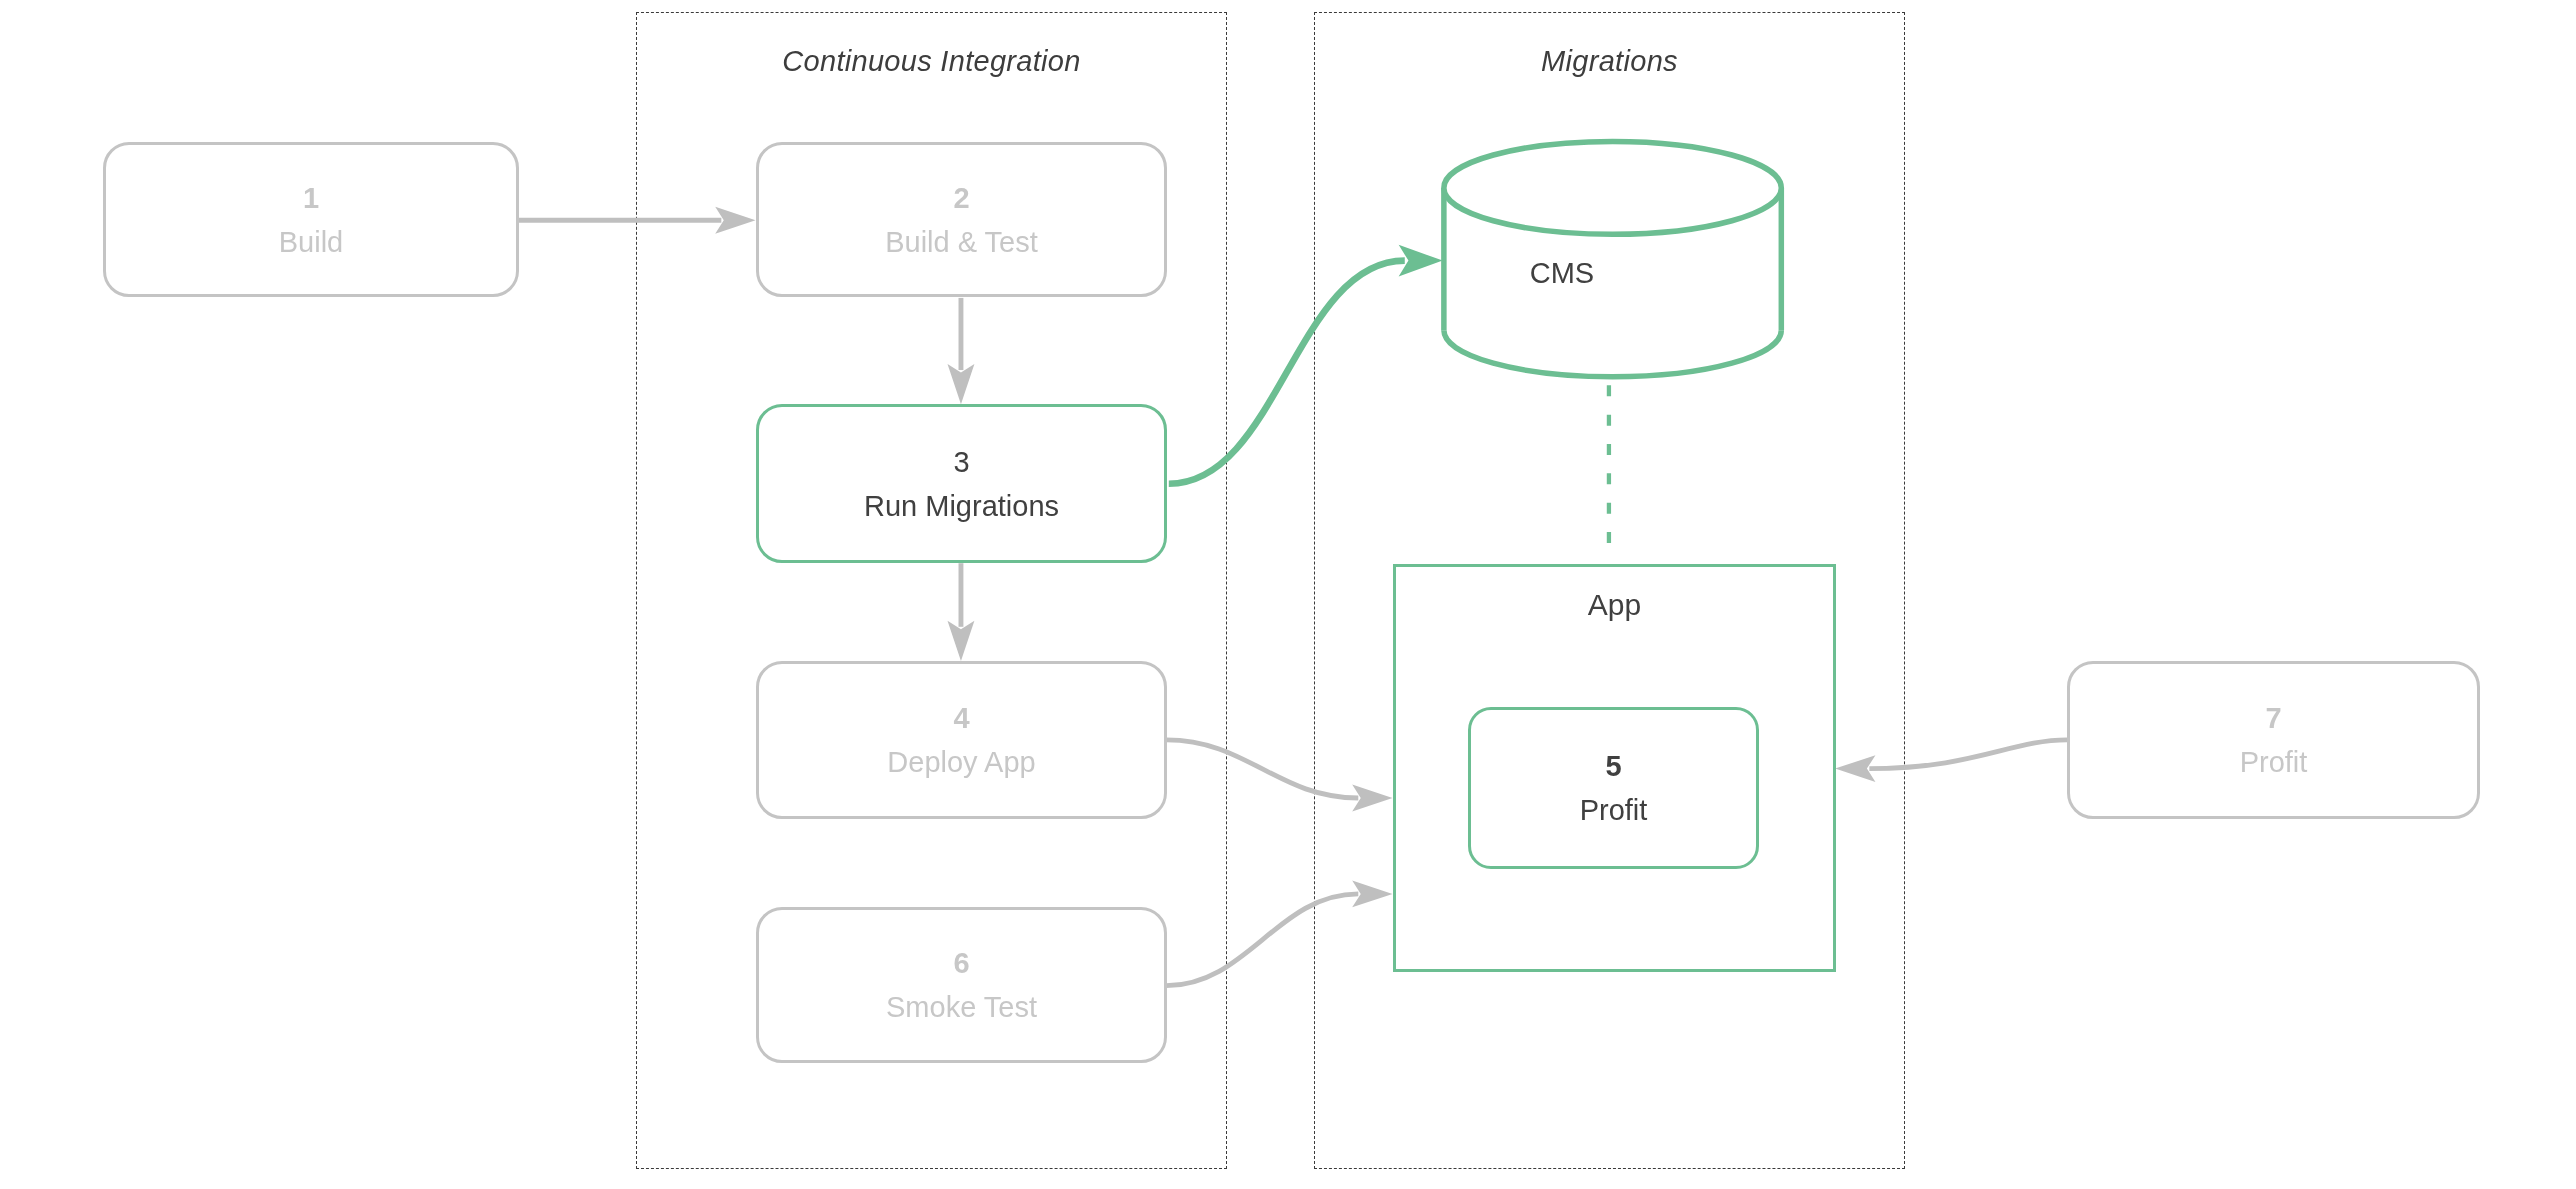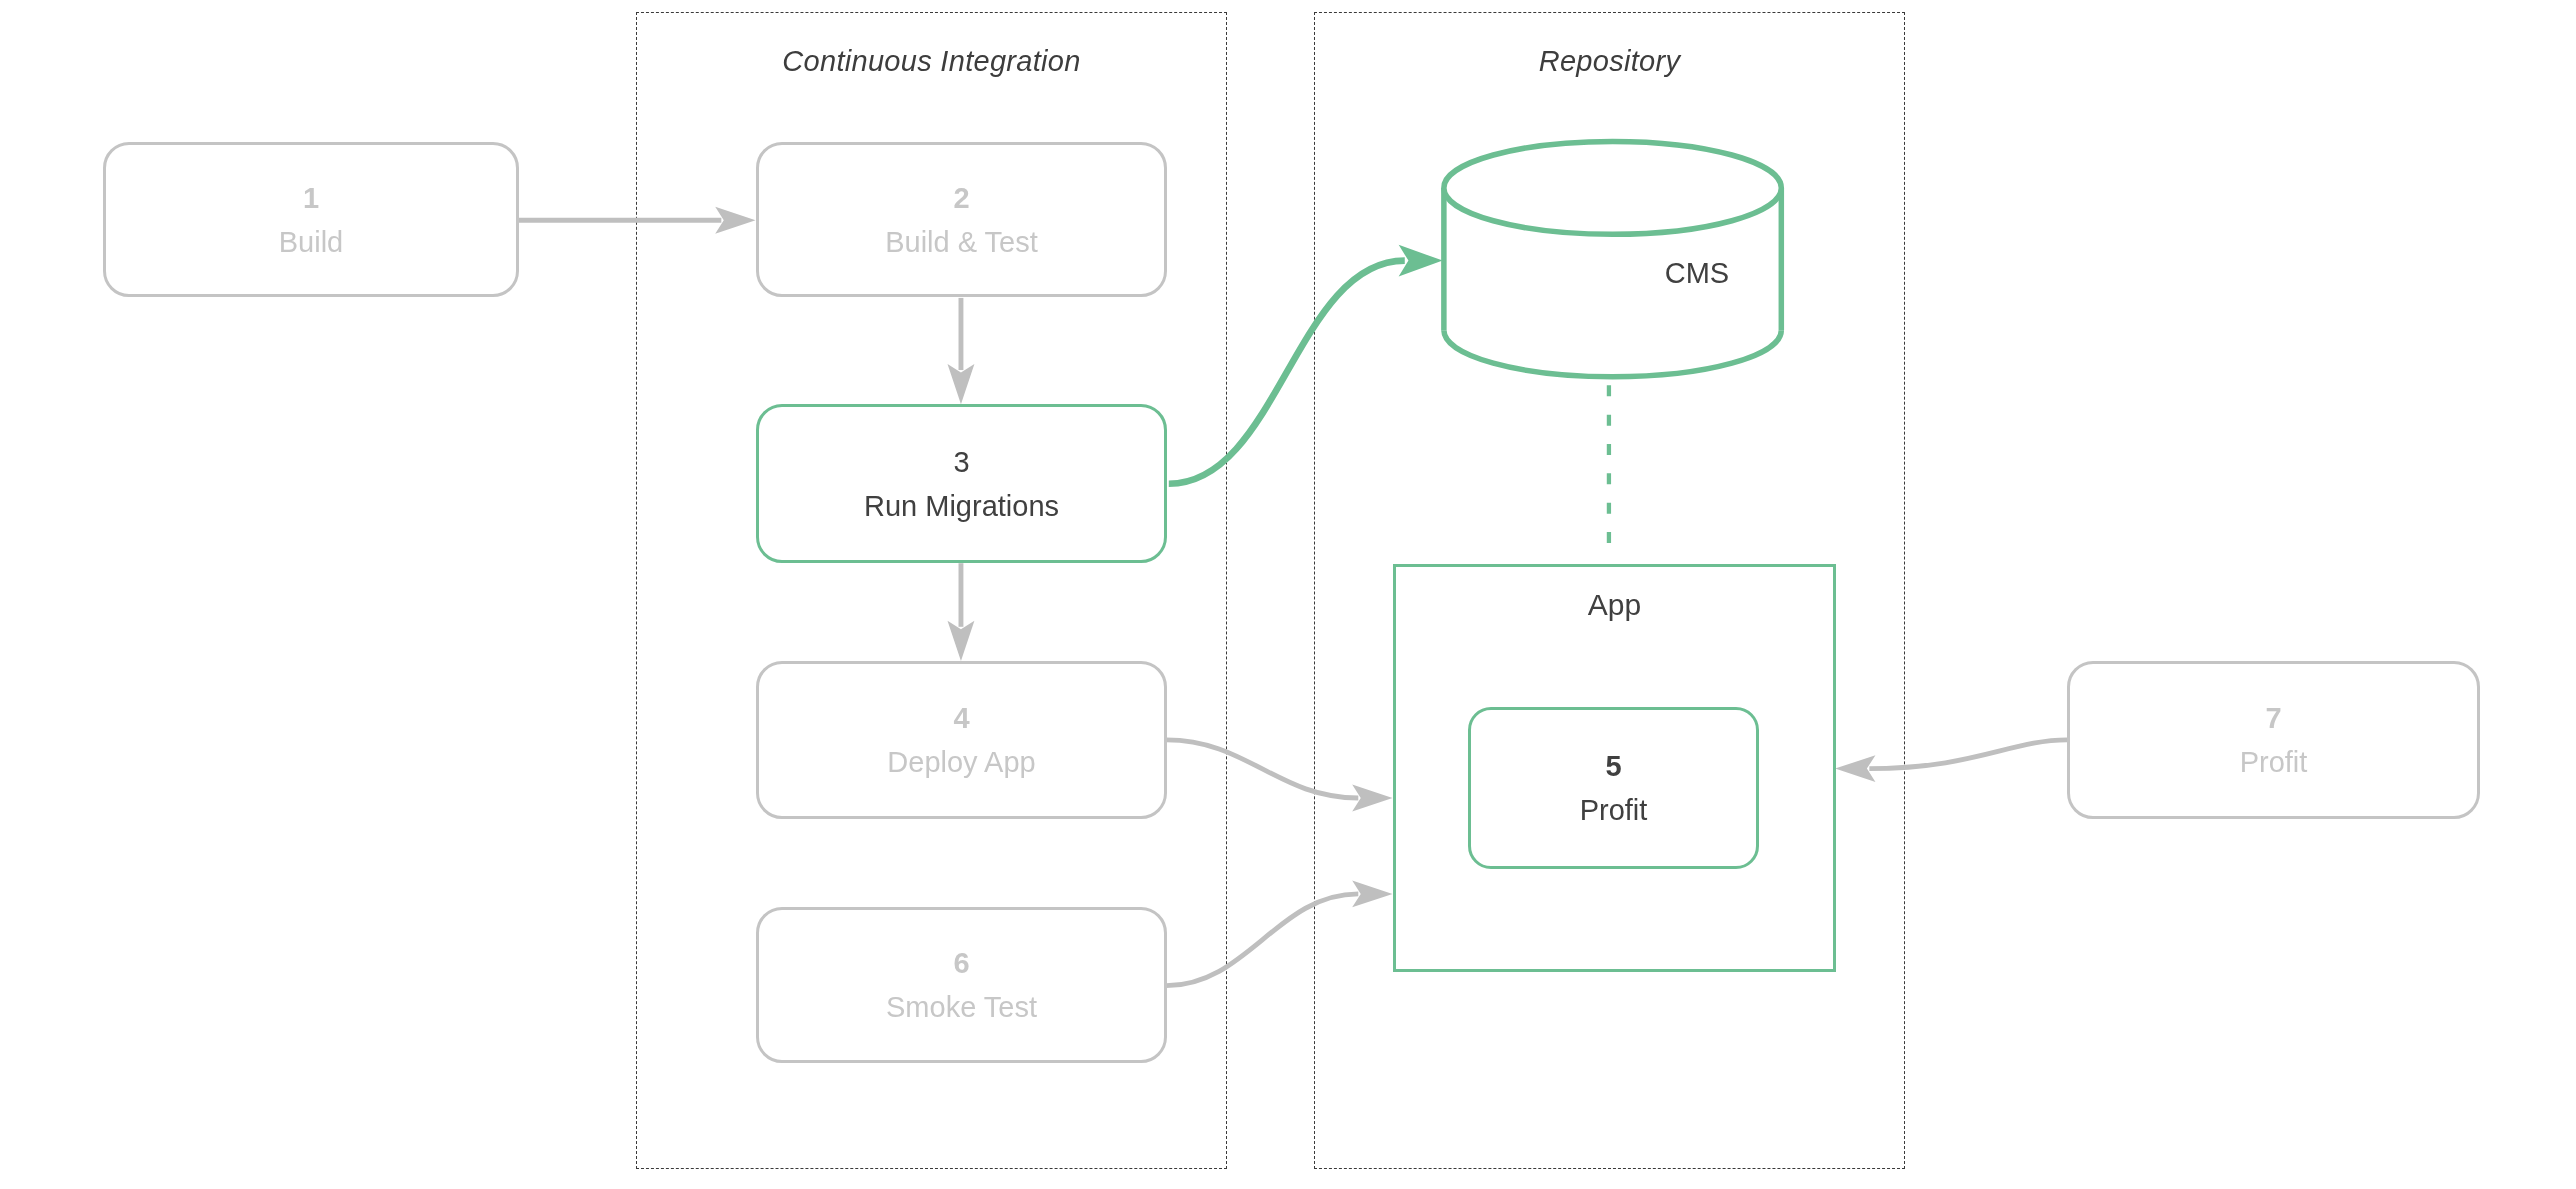--- a/index.html
+++ b/index.html
@@ -59,36 +59,36 @@
     box-sizing:border-box;border:3.1px solid #6cbe92;background:#ffffff;
     z-index:2;
   }
   #node-app .app-label{
     position:absolute;top:21.4px;left:0;width:100%;text-align:center;
     font-size:30px;color:#404040;
   }
   #node-serve{left:1468px;top:707px;width:291px;height:162px;border-radius:23px;}
   
   .cms-label{
-    position:absolute;left:1527px;top:257px;width:340px;
+    position:absolute;left:1392px;top:257px;width:340px;
     text-align:center;font-size:29px;color:#404040;z-index:3;
   }
   
   svg.wires{position:absolute;left:0;top:0;z-index:1;}
 </style>
 </head>
 <body>
 
 <div class="canvas">
 
   <div class="column" id="col-ci">
     <div class="column-title">Continuous Integration</div>
   </div>
   <div class="column" id="col-environment">
-    <div class="column-title">Repository</div>
+    <div class="column-title">Migrations</div>
   </div>
 
   <svg class="wires" width="2576" height="1190" viewBox="0 0 4214 1946">
 
     <path d="M 848 360 H 1180" stroke="#bfbfbf" stroke-width="8" fill="none"></path>
     <polygon points="1236,360 1170,338 1184,360 1170,382" fill="#bfbfbf"></polygon>
 
     <path d="M 1572 487 V 605" stroke="#bfbfbf" stroke-width="8" fill="none"></path>
     <polygon points="1572,661 1550,595 1572,609 1594,595" fill="#bfbfbf"></polygon>
 

